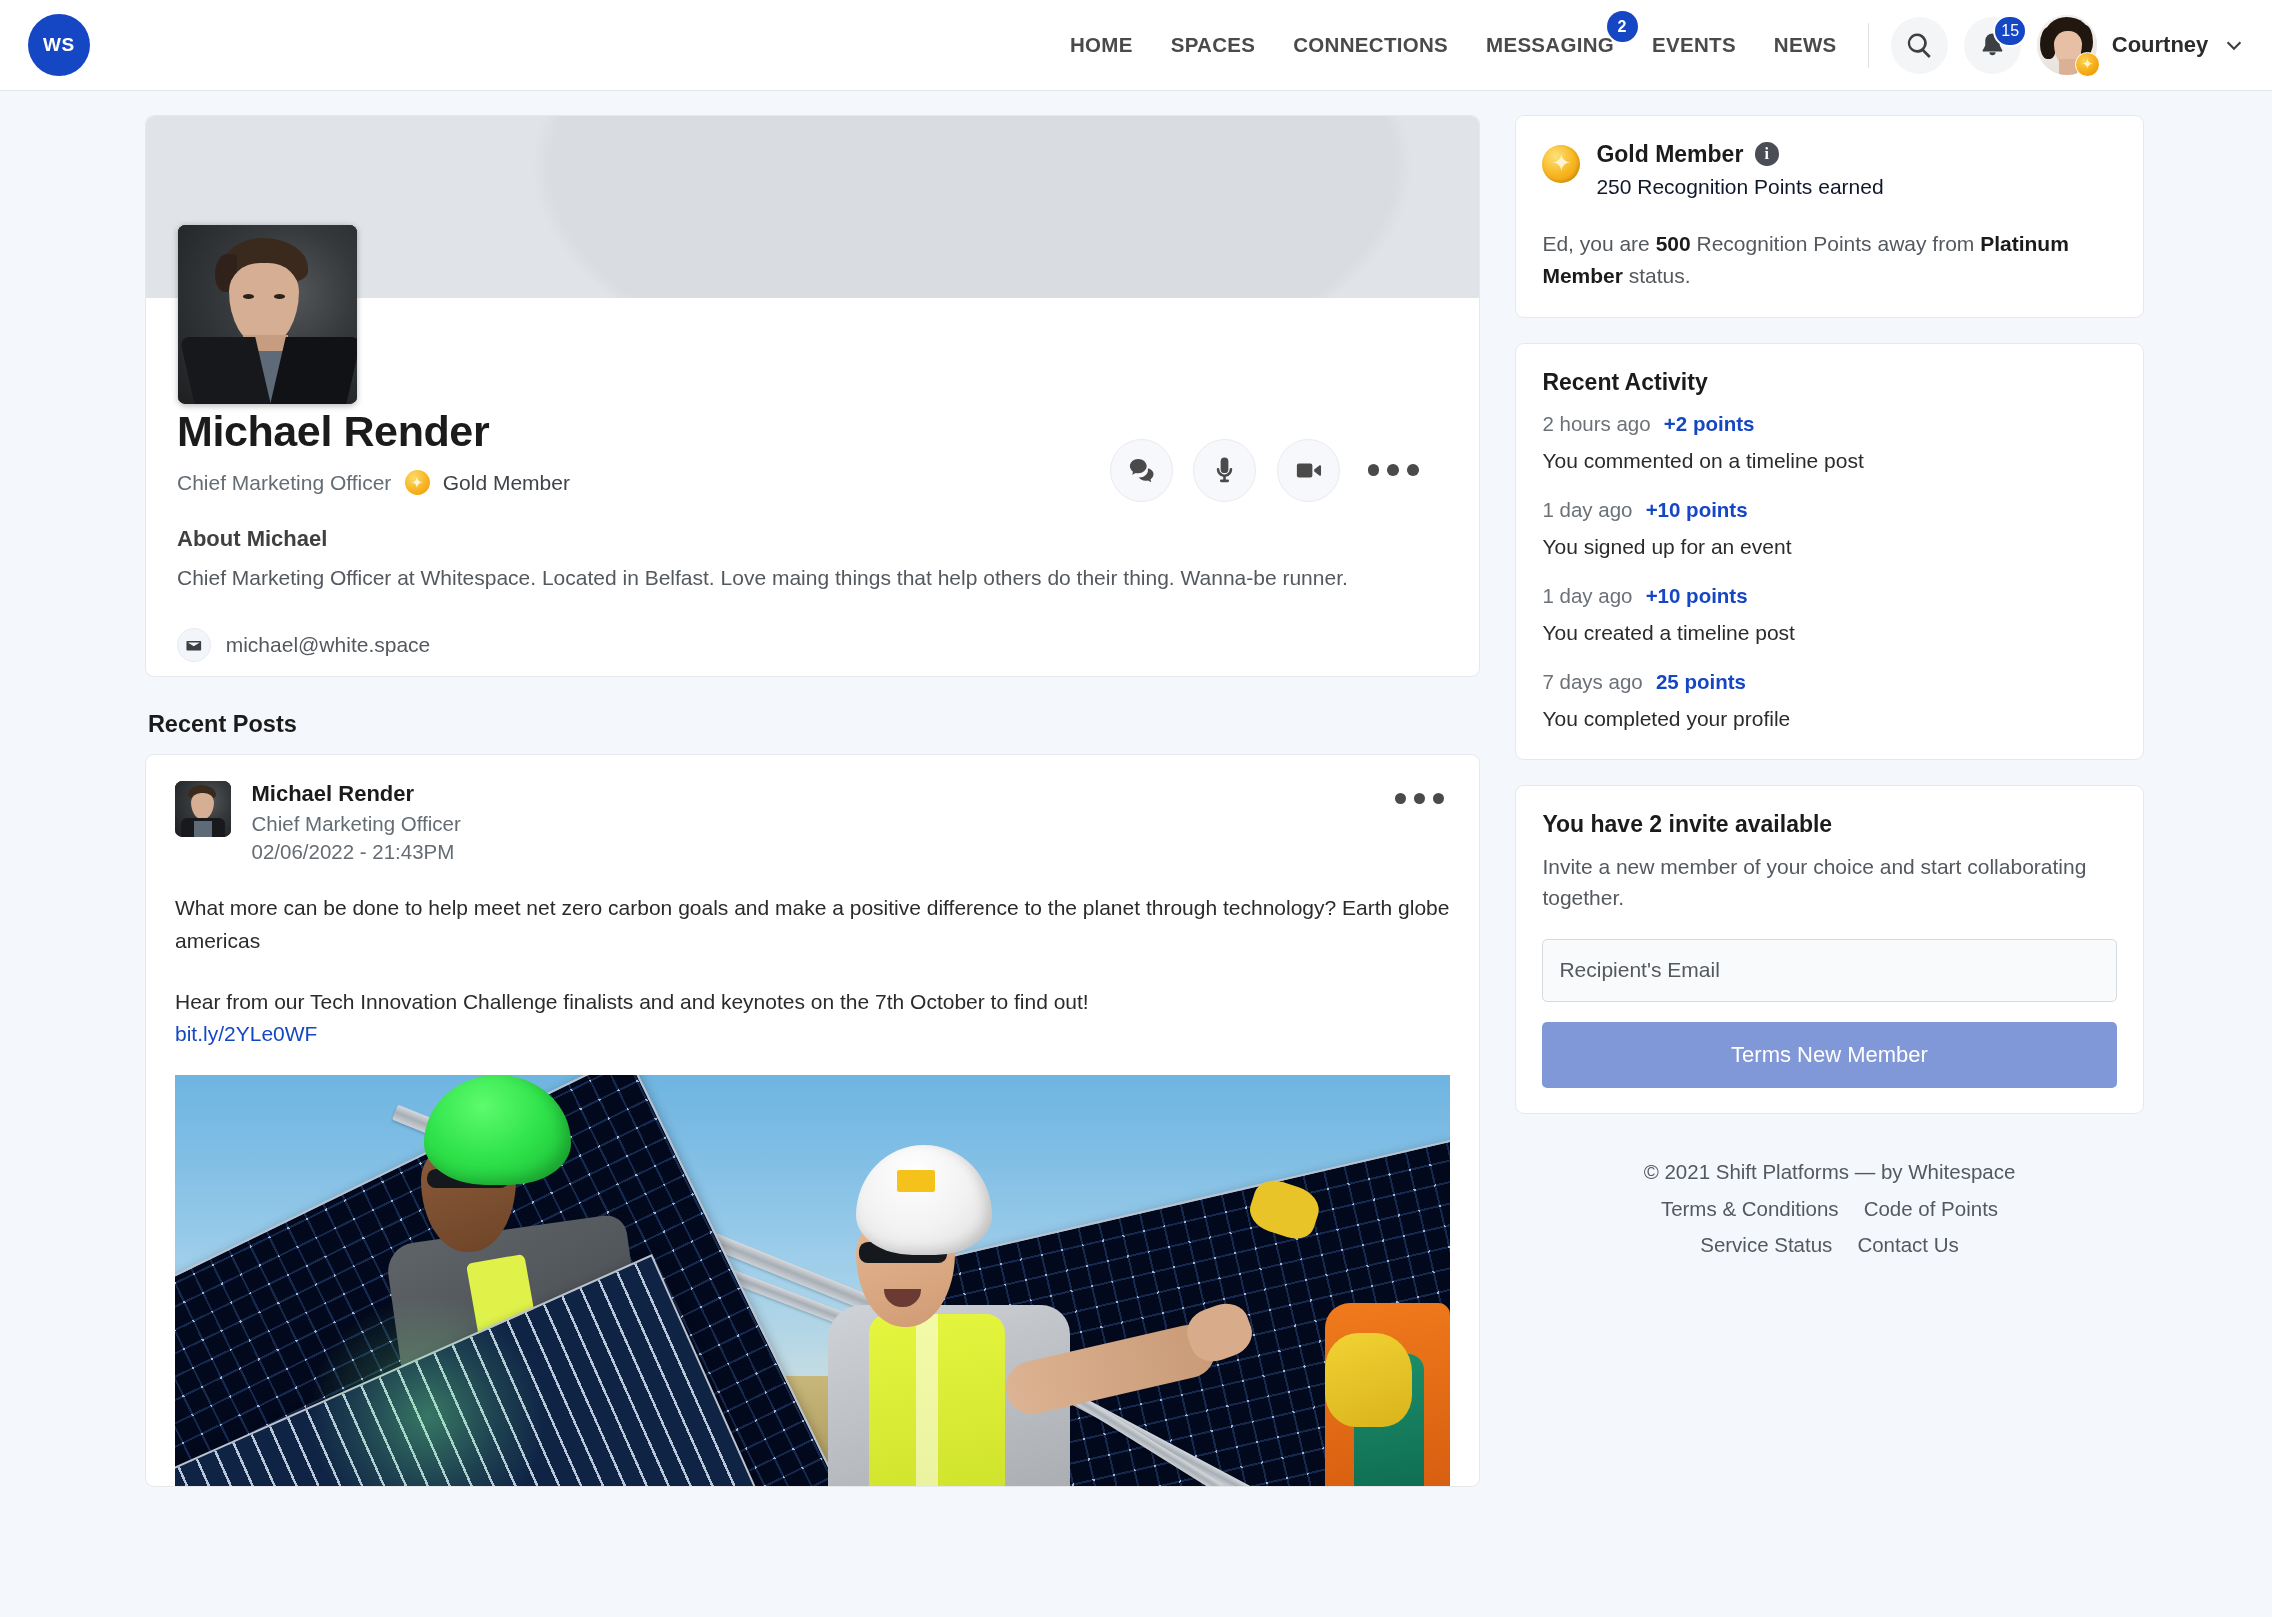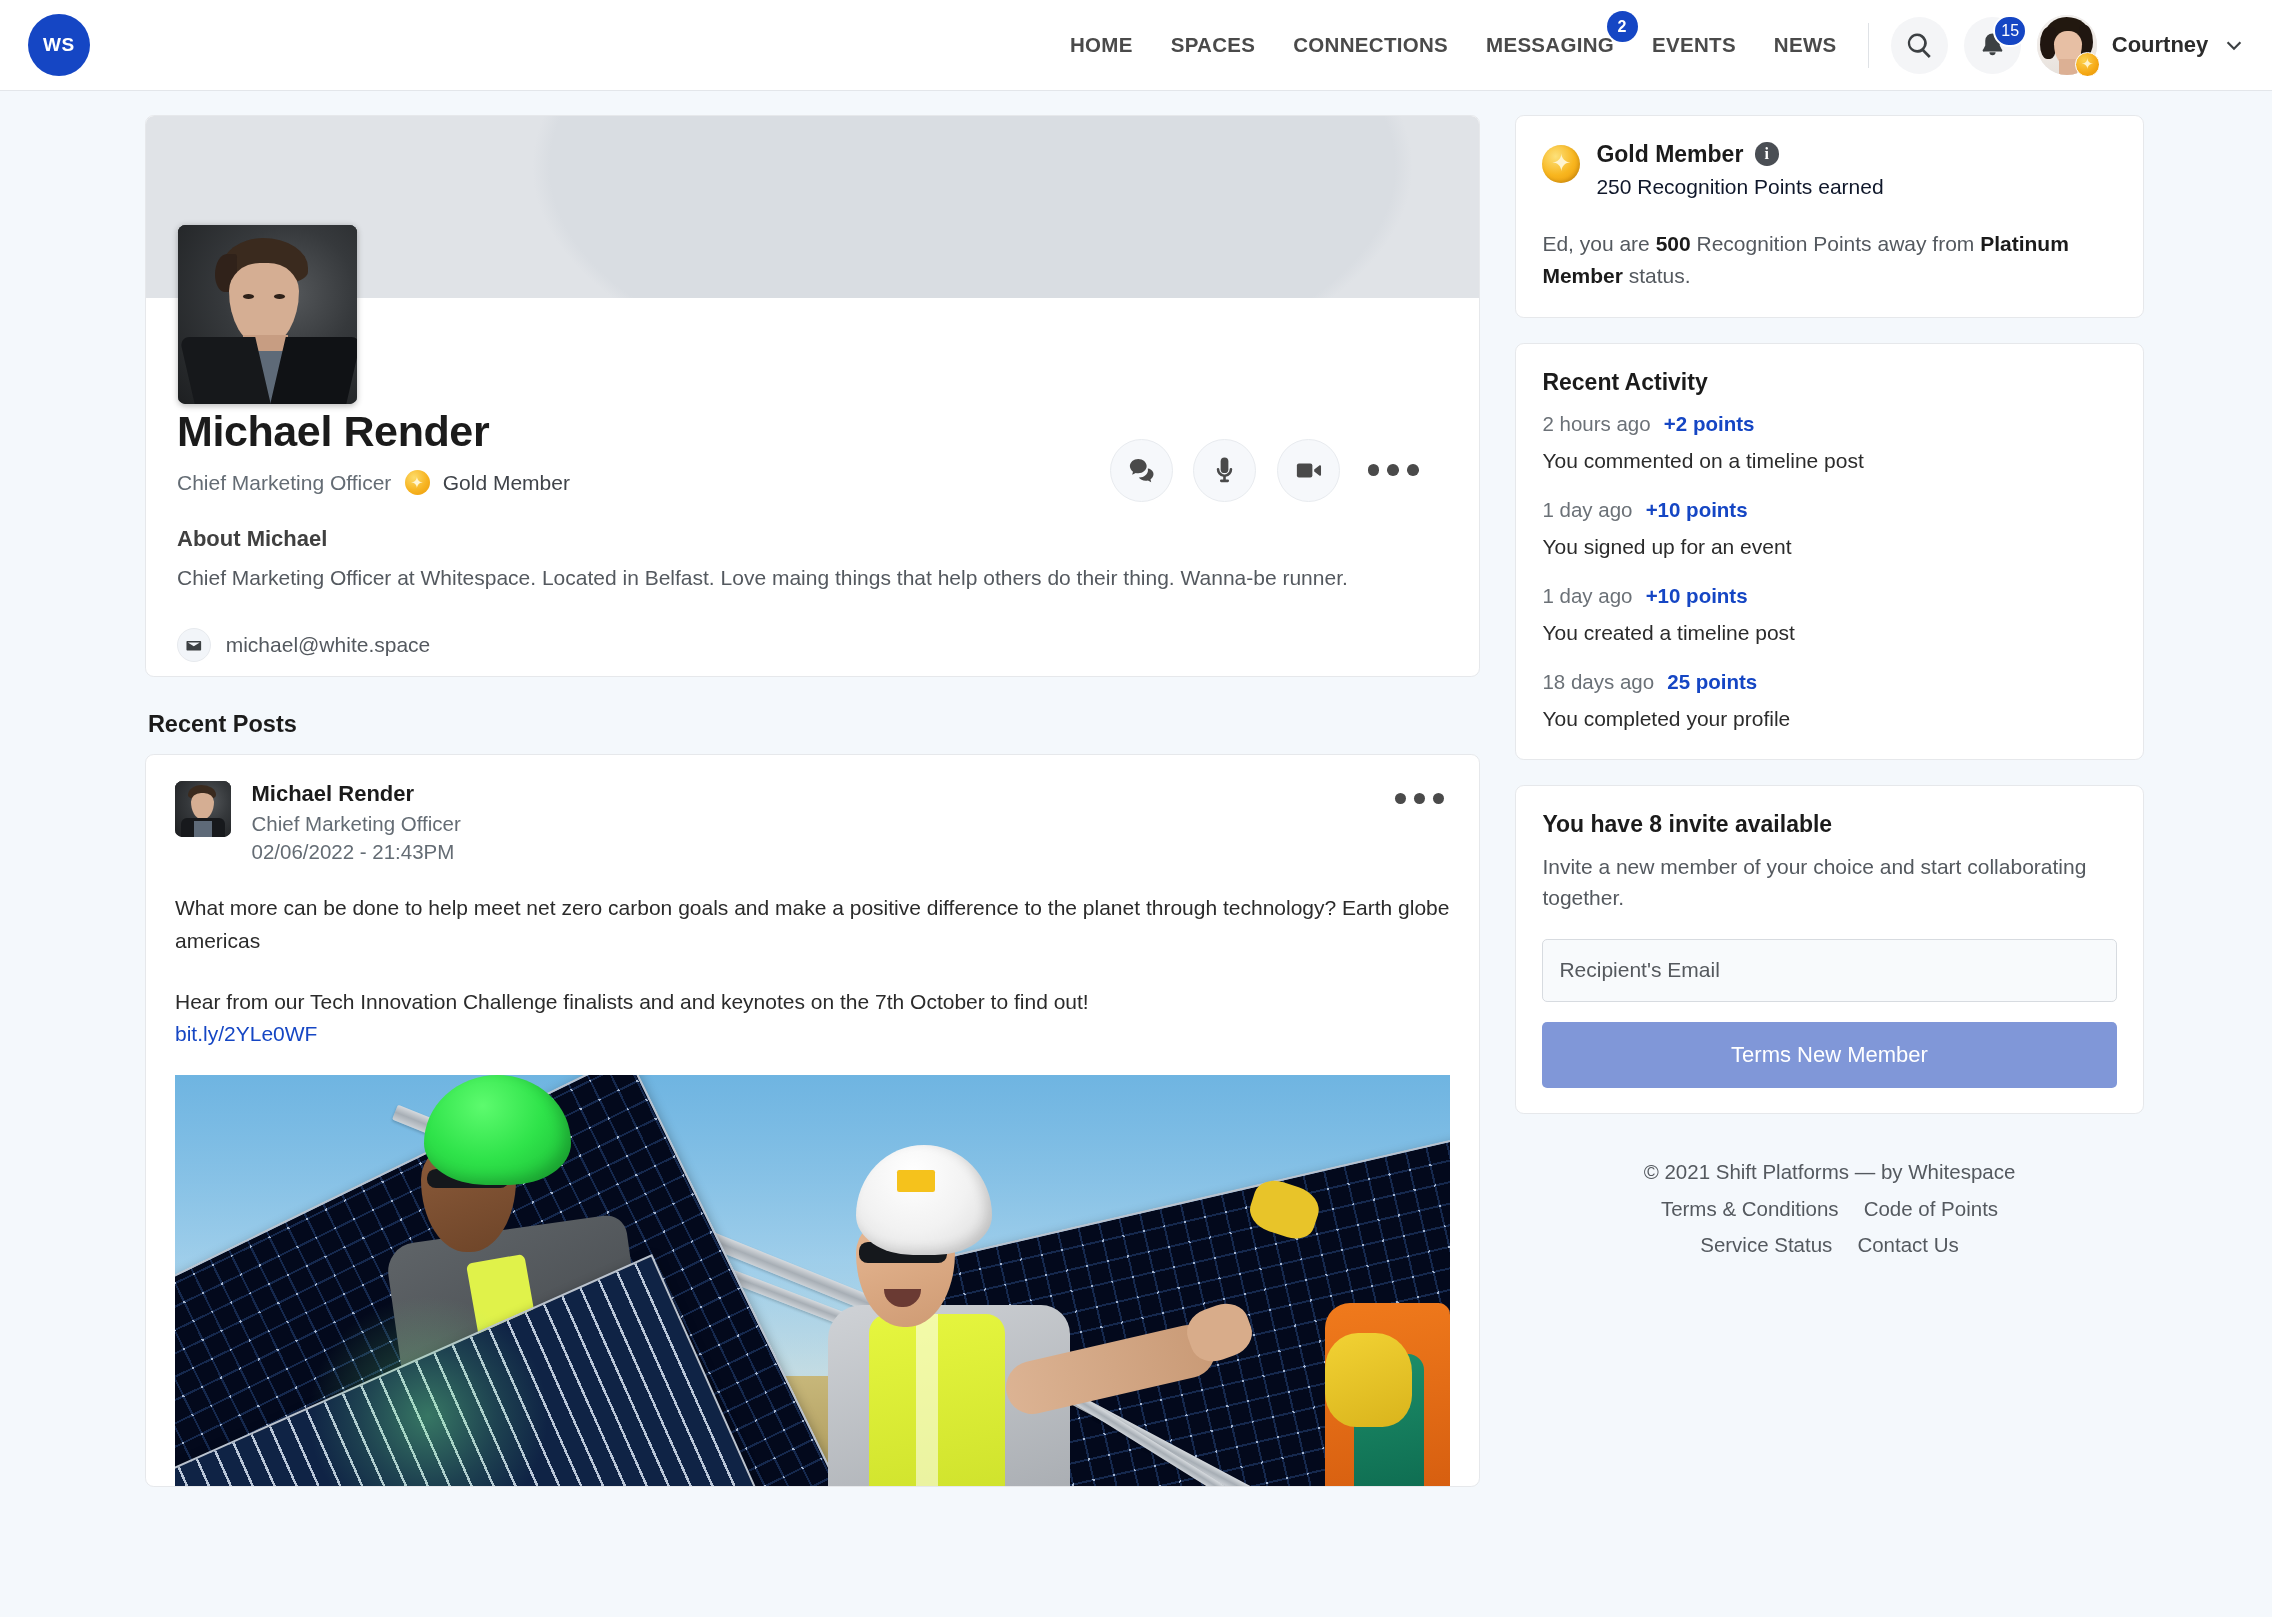--- a/index.html
+++ b/index.html
@@ -644,29 +644,29 @@
       <div class="act-item">
         <div class="act-top">
           <span class="act-time">1 day ago</span>
           <span class="act-pts">+10 points</span>
         </div>
         <div class="act-desc">You created a timeline post</div>
       </div>
 
       <div class="act-item">
         <div class="act-top">
-          <span class="act-time">18 days ago</span>
+          <span class="act-time">7 days ago</span>
           <span class="act-pts">25 points</span>
         </div>
         <div class="act-desc">You completed your profile</div>
       </div>
     </div>
 
     <div class="card side-card">
-      <div class="inv-title">You have 8 invite available</div>
+      <div class="inv-title">You have 2 invite available</div>
       <div class="inv-sub">Invite a new member of your choice and start collaborating together.</div>
       <input class="inv-input" type="text" placeholder="Recipient's Email" style="">
       <button class="inv-btn">Terms New Member</button>
     </div>
 
     <div class="footer">
       <div class="f-copy">© 2021 Shift Platforms — by Whitespace</div>
       <div class="f-links">
         <span class="f-link">Terms &amp; Conditions</span>
         <span class="f-link">Code of Points</span>

